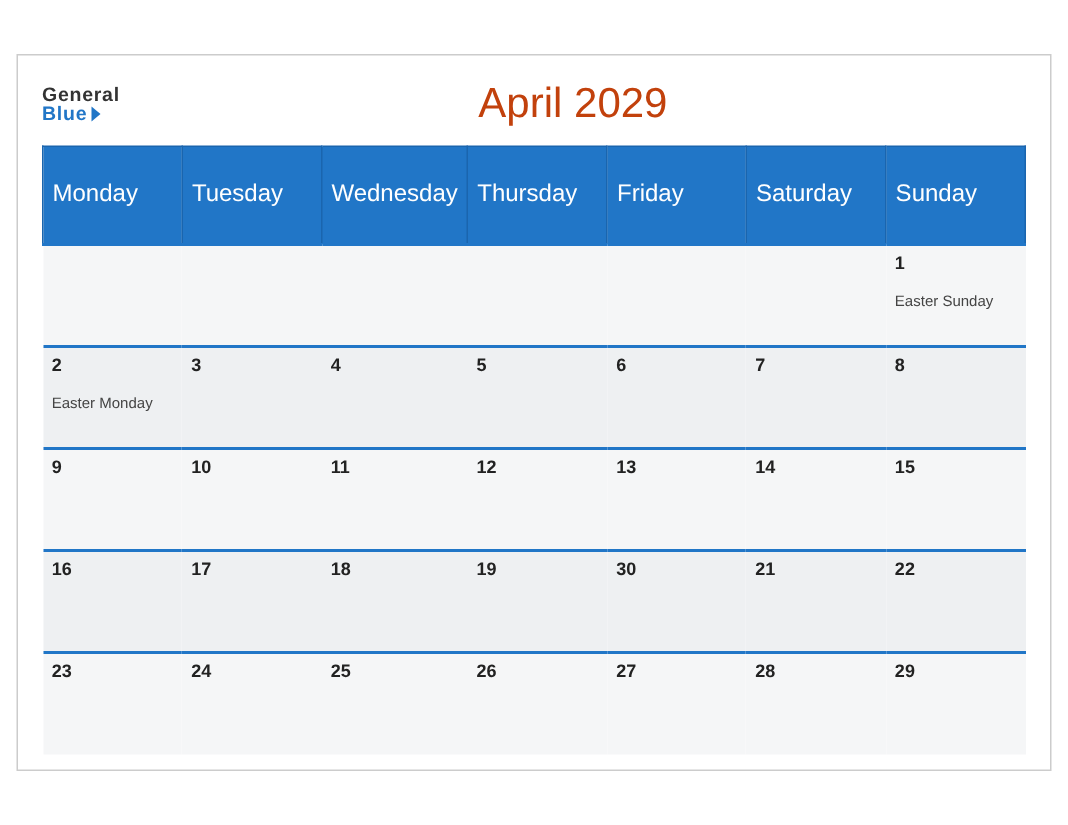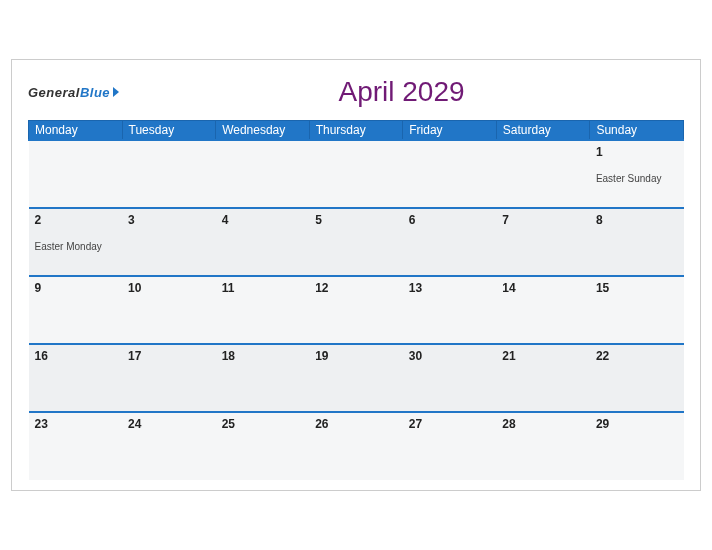--- a/index.html
+++ b/index.html
@@ -19,22 +19,22 @@
       padding: 16px 16px 10px 16px;
     }
     .header {
       display: flex;
       align-items: center;
       justify-content: space-between;
       margin-bottom: 12px;
     }
     .logo {
       display: flex;
+      flex-direction: column;
       line-height: 1;
-      font-style: italic;
     }
     .logo-general {
       font-size: 13px;
       font-weight: bold;
       color: #333;
       letter-spacing: 0.5px;
     }
     .logo-blue {
       font-size: 13px;
       font-weight: bold;
@@ -47,40 +47,40 @@
       width: 0;
       height: 0;
       border-left: 6px solid #2176c7;
       border-top: 5px solid transparent;
       border-bottom: 5px solid transparent;
       margin-left: 3px;
     }
     .calendar-title {
       font-size: 28px;
       font-weight: 400;
-      color: #701a75;
+      color: #c2410c;
       text-align: center;
       flex: 1;
     }
     .region {
       font-size: 13px;
       color: #333;
       text-align: right;
       white-space: nowrap;
     }
     .calendar-table {
       width: 100%;
       border-collapse: collapse;
     }
     .calendar-table thead tr th {
       background: #2176c7;
       color: #fff;
-      font-size: 12px;
+      font-size: 16px;
       font-weight: normal;
-      padding: 2px 6px;
+      padding: 23px 6px;
       text-align: left;
       border: 1px solid #1a65ae;
     }
     .calendar-table tbody tr td {
       border-top: 2px solid #2176c7;
       vertical-align: top;
       padding: 4px 6px 10px 6px;
       font-size: 12px;
       color: #222;
       width: 14.28%;

